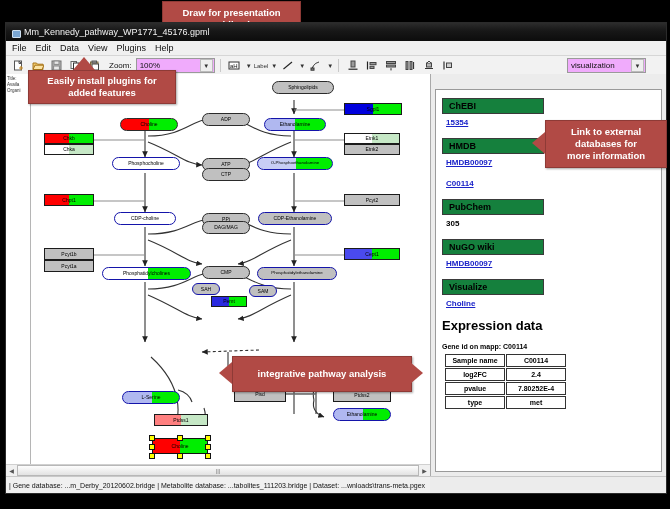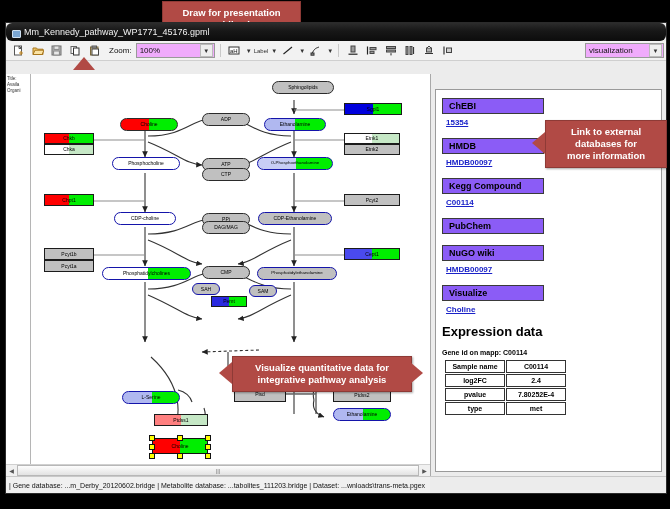--- a/index.html
+++ b/index.html
@@ -3,21 +3,21 @@
 <meta charset="utf-8">
 <style>
   html,body{margin:0;padding:0;background:#000;}
   body{width:670px;height:509px;overflow:hidden;font-family:"Liberation Sans",sans-serif;}
   #root{position:relative;width:670px;height:429px;background:#000;}
 
   
   #win{position:absolute;left:5px;top:22px;width:660px;height:470px;background:#ececec;
        border:1px solid #2b2b2b;overflow:hidden;}
   #titlebar{height:18px;background:linear-gradient(180deg,#2c2c2c 0%,#171717 45%,#0c0c0c 100%);
-            display:flex;align-items:center;padding-left:5px;color:#f2f2f2;font-size:9px;border-radius:6px;}
+            display:flex;align-items:center;padding-left:5px;color:#f2f2f2;font-size:9px;}
   #titlebar .tico{width:9px;height:9px;margin-right:4px;position:relative;}
   #titlebar .tico:before{content:"";position:absolute;left:1px;top:2px;width:7px;height:6px;
             background:#7aa6d2;border:1px solid #cfe0f0;border-radius:1px;}
   #menubar{height:14px;background:#f0f0f0;border-bottom:1px solid #d6d6d6;display:flex;
            align-items:center;padding-left:6px;gap:9px;font-size:9px;color:#111;}
   #menubar span{cursor:default;}
 
   
   #toolbar{height:19px;background:#f2f2f2;border-bottom:1px solid #cfcfcf;display:flex;
            align-items:center;padding-left:4px;gap:2px;}
@@ -49,21 +49,21 @@
 
   
   #rightpane{flex:1;background:#ececec;position:relative;}
   #tabrow{display:flex;align-items:flex-end;height:14px;padding-left:4px;background:#ececec;
           border-bottom:1px solid #9a9a9a;}
   .tab{font-size:8px;padding:1px 4px 1px;border:1px solid #9a9a9a;border-bottom:none;
        background:linear-gradient(180deg,#f6f6f6,#dcdcdc);color:#111;margin-right:-1px;height:10px;}
   .tab.active{background:#fff;font-weight:bold;height:12px;position:relative;z-index:2;}
   #backpage{position:absolute;left:4px;top:15px;right:4px;bottom:4px;background:#fff;
             border:1px solid #9a9a9a;overflow:hidden;padding:5px 6px;}
-  .bp-head{display:inline-block;border:1px solid #3a3a3a;background:#8b5cf6;font-size:9px;
+  .bp-head{display:inline-block;border:1px solid #3a3a3a;background:#15803d;font-size:9px;
            font-weight:bold;padding:2px 6px;min-width:88px;color:#000;}
   .bp-link{font-size:8px;color:#1a22c8;text-decoration:underline;font-weight:bold;margin:4px 0 0 4px;display:block;}
   .bp-plain{font-size:8px;color:#000;margin:4px 0 0 4px;display:block;font-weight:bold;}
   .bp-gap{height:8px;}
   .bp-exp{font-size:13px;font-weight:bold;color:#000;margin-top:10px;}
   .bp-geneid{font-size:7px;font-weight:bold;color:#000;margin-top:10px;margin-bottom:3px;}
   table.bp{border-collapse:separate;border-spacing:1px;margin-left:2px;}
   table.bp td{border:1px solid #333;background:#fff;font-size:7px;font-weight:bold;
       text-align:center;padding:2px 4px;color:#000;min-width:50px;}
 
@@ -103,20 +103,28 @@
   </div>
   <div class="downtip" style="left:219px;top:33px;"></div>
 
   <div id="win">
 
     <div id="titlebar">
       <span class="tico"></span>
       <span>Mm_Kennedy_pathway_WP1771_45176.gpml</span>
     </div>
 
+    <div id="menubar">
+      <span>File</span>
+      <span>Edit</span>
+      <span>Data</span>
+      <span>View</span>
+      <span>Plugins</span>
+      <span>Help</span>
+    </div>
 
     <div id="toolbar">
       <div class="tbtn">
         <svg width="11" height="11">
             <rect x="1.5" y="1" width="7" height="9" fill="#fff" stroke="#555"></rect>
             <path d="M6 1 L8.5 3.5 L6 3.5 Z" fill="#ddd" stroke="#555"></path>
             <path d="M8 6 l0 4 M6 8 l4 0" stroke="#c48b2a" stroke-width="1.2"></path>
           </svg>
       </div>
       <div class="tbtn">
@@ -212,21 +220,21 @@
           </svg>
       </div>
       <div class="tbtn">
         <svg width="12" height="11">
             <path d="M2 1.5 v8" stroke="#222" stroke-width="1.1"></path>
             <rect x="4.5" y="3" width="5" height="4.5" fill="#cfcfcf" stroke="#444"></rect>
           </svg>
       </div>
 
       <div style="flex:1"></div>
-      <div class="combo" style="width:73px;margin-right:2px;">
+      <div class="combo" style="width:73px;margin-right:20px;">
         <span>visualization</span>
         <span class="arw">▼</span>
       </div>
     </div>
 
     <div id="body">
 
       <div id="leftpane">
         <div id="canvaswrap">
 
@@ -457,25 +465,25 @@
 
         <div id="backpage">
           <div class="bp-head">ChEBI</div>
           <a class="bp-link" href="#">15354</a>
           <div class="bp-gap"></div>
 
           <div class="bp-head">HMDB</div>
           <a class="bp-link" href="#">HMDB00097</a>
           <div class="bp-gap"></div>
 
-          <div class="bp-head">Kegg Compound</div>
           <a class="bp-link" href="#">C00114</a>
           <div class="bp-gap"></div>
 
           <div class="bp-head">PubChem</div>
+          <span class="bp-plain">305</span>
           <div class="bp-gap"></div>
 
           <div class="bp-head">NuGO wiki</div>
           <a class="bp-link" href="#">HMDB00097</a>
           <div class="bp-gap"></div>
 
           <div class="bp-head">Visualize</div>
           <a class="bp-link" href="#">Choline</a>
 
           <div class="bp-exp">Expression data</div>
@@ -504,31 +512,34 @@
         </div>
       </div>
     </div>
 
     <div id="statusbar">
       <span>| Gene database: ...m_Derby_20120602.bridge | Metabolite database: ...tabolites_111203.bridge | Dataset: ...wnloads\trans-meta.pgex</span>
     </div>
     <div id="rstatus"></div>
   </div>
 
+  <div class="callout" style="left:28px;top:70px;width:146px;height:32px;flex-direction:column;">
+    <div>Easily install plugins for</div>
+    <div>added features</div>
+  </div>
   <div class="uptip" style="left:73px;top:57px;"></div>
 
   <div class="callout" style="left:545px;top:120px;width:120px;height:46px;flex-direction:column;">
     <div>Link  to external</div>
     <div>databases  for</div>
     <div>more information</div>
   </div>
   <div class="lefttip" style="left:532px;top:132px;"></div>
 
   <div class="callout" style="left:232px;top:356px;width:178px;height:34px;flex-direction:column;">
-    <div>Visualize quantitative data  for</div>
     <div>integrative pathway analysis</div>
   </div>
   <div style="position:absolute;left:219px;top:362px;width:0;height:0;
               border-top:11px solid transparent;border-bottom:11px solid transparent;
               border-right:13px solid #b14a45;"></div>
   <div style="position:absolute;left:410px;top:362px;width:0;height:0;
               border-top:11px solid transparent;border-bottom:11px solid transparent;
               border-left:13px solid #b14a45;"></div>
 
 </div>

